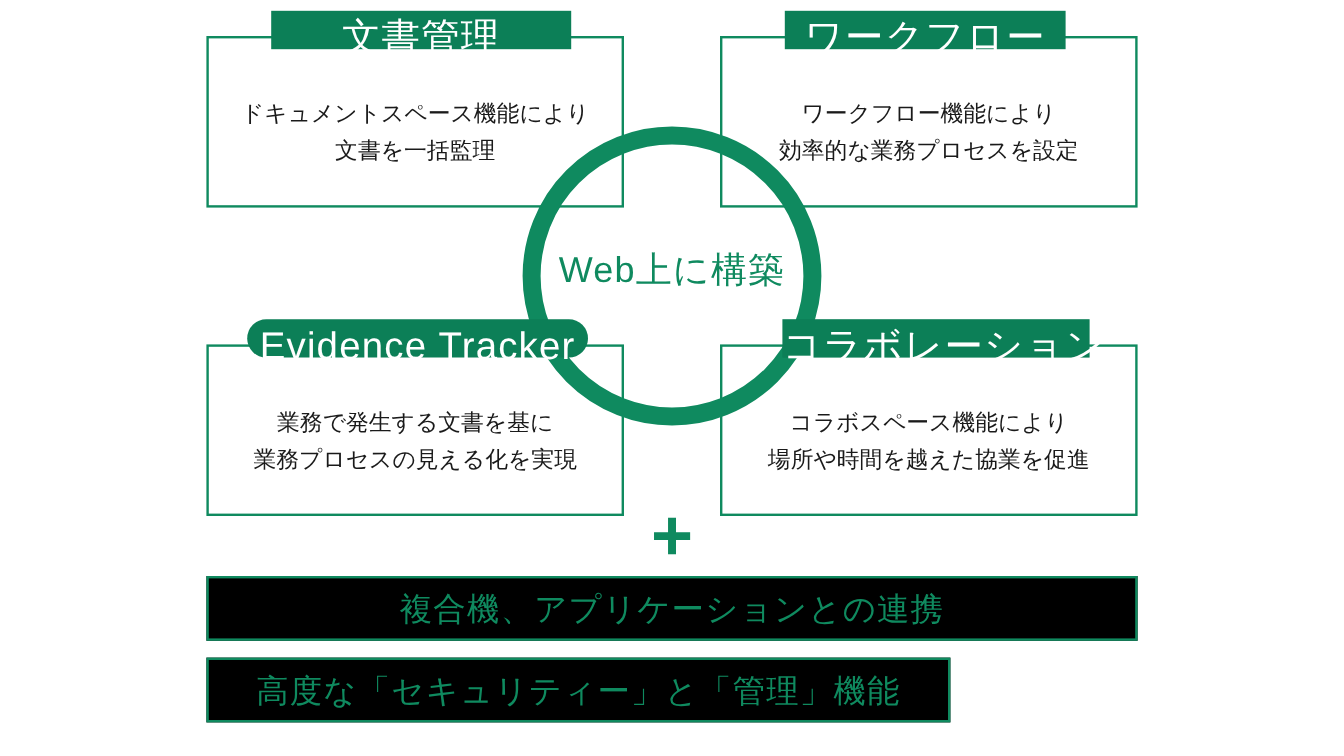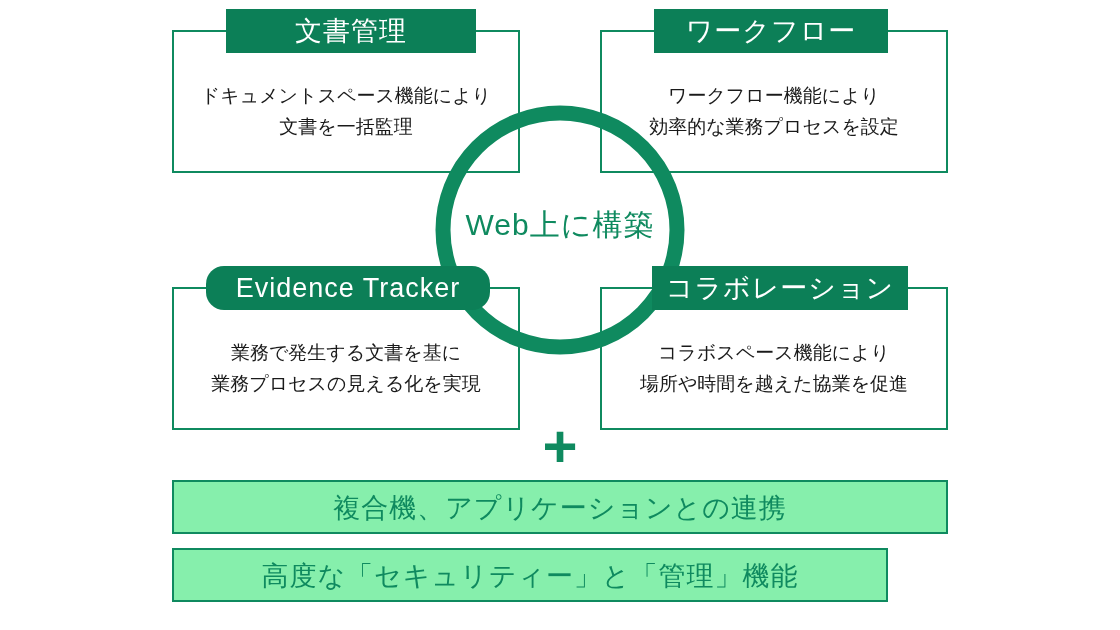--- a/index.html
+++ b/index.html
@@ -25,26 +25,26 @@
     position: absolute;
     box-sizing: border-box;
     border: 2px solid #0f8a5f;
     background: #ffffff;
   }
   .card-title {
     position: absolute;
     box-sizing: border-box;
     background: #0c7f57;
     color: #ffffff;
-    font-size: 27px;
+    font-size: 32px;
     font-weight: normal;
     letter-spacing: 1px;
     text-align: center;
     line-height: 44px;
-    height: 44px;
+    height: 32px;
     white-space: nowrap;
     z-index: 4;
   }
   .card-body {
     position: absolute;
     box-sizing: border-box;
     color: #1a1a1a;
     font-size: 19px;
     line-height: 31px;
     text-align: center;
@@ -103,32 +103,32 @@
     line-height: 62px;
     text-align: center;
     font-weight: bold;
   }
 
   
   .bar {
     position: absolute;
     box-sizing: border-box;
     border: 2px solid #0f8a5f;
-    background: #86efac;
+    background: #000000;
     color: #0f8a5f;
     font-size: 27px;
     text-align: center;
     line-height: 52px;
     height: 54px;
     letter-spacing: 1px;
     white-space: nowrap;
     z-index: 4;
   }
   #bar-1 { left: 172px; top: 480px; width: 776px; }
-  #bar-2 { left: 172px; top: 548px; width: 716px; }
+  #bar-2 { left: 172px; top: 548px; width: 620px; }
 </style>
 </head>
 <body>
 
 <div class="canvas">
 
   <svg id="ring-svg" viewBox="0 0 1120 630" xmlns="http://www.w3.org/2000/svg">
     <circle cx="560" cy="230" r="117" fill="none" stroke="#0f8a5f" stroke-width="15"></circle>
   </svg>
 

